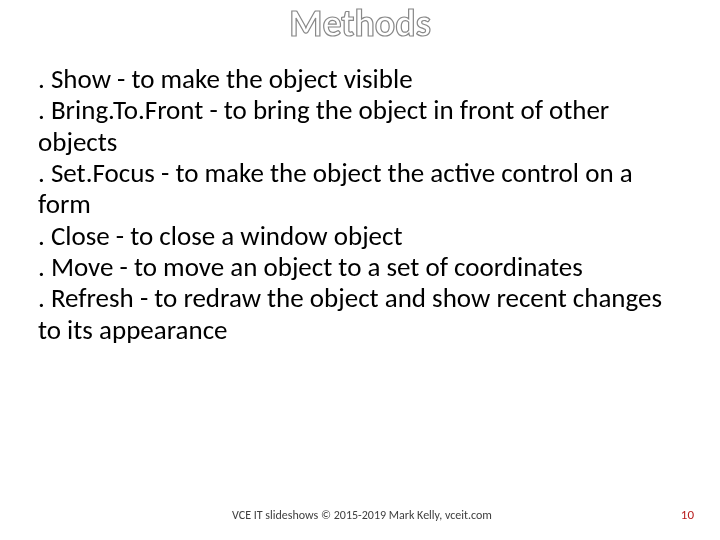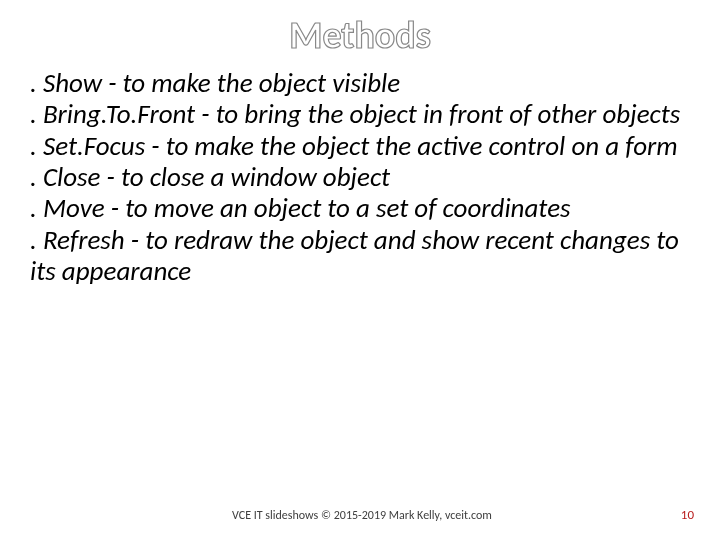--- a/index.html
+++ b/index.html
@@ -15,32 +15,30 @@
       position: relative;
       overflow: hidden;
     }
     .title {
       text-align: center;
       font-size: 38px;
       font-weight: bold;
       color: #ffffff;
       -webkit-text-stroke: 1.2px #888888;
       text-stroke: 1.2px #888888;
-      padding-top: 12px;
       padding-bottom: 5px;
     }
     .content {
       padding: 0 32px 0 26px;
       font-size: 27px;
       line-height: 1.16;
       color: #000000;
     }
     .content p {
-      margin: 4px;
-      font-style: italic;
+      margin: 12px;
     }
     .footer {
       position: absolute;
       bottom: 18px;
       left: 2px;
       width: 100%;
       text-align: center;
       font-size: 12px;
       color: #404040;
     }

